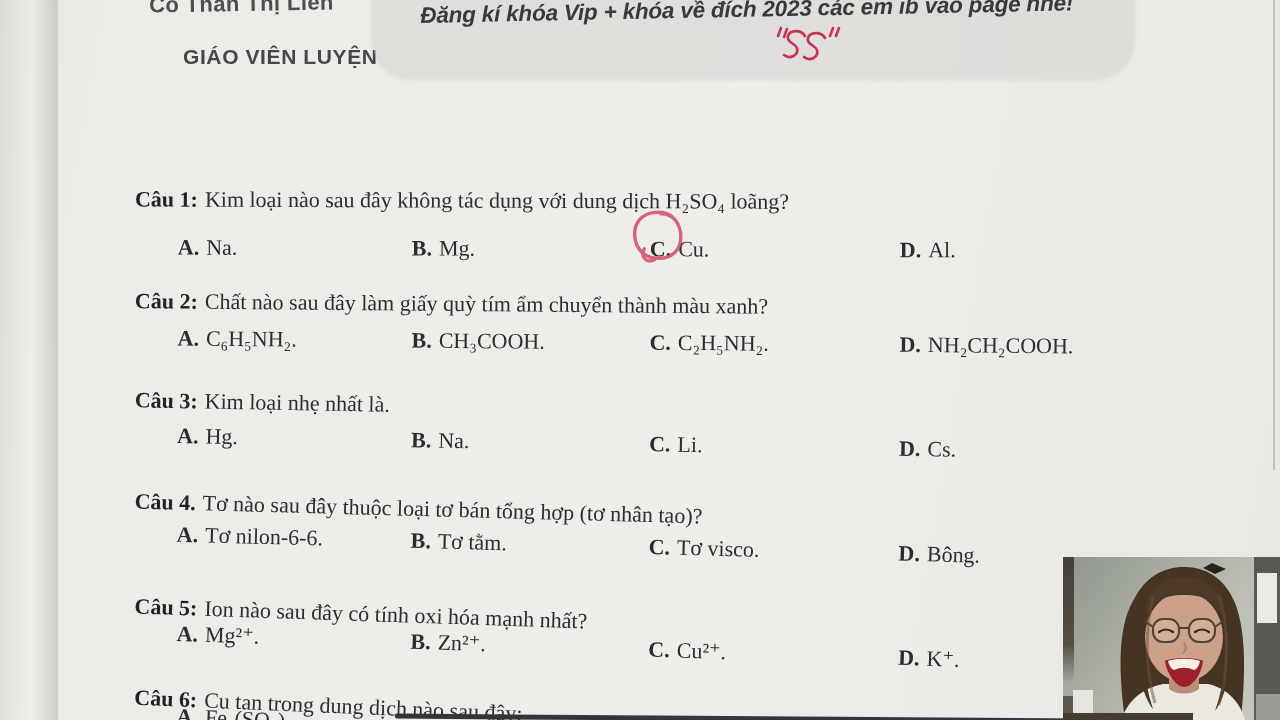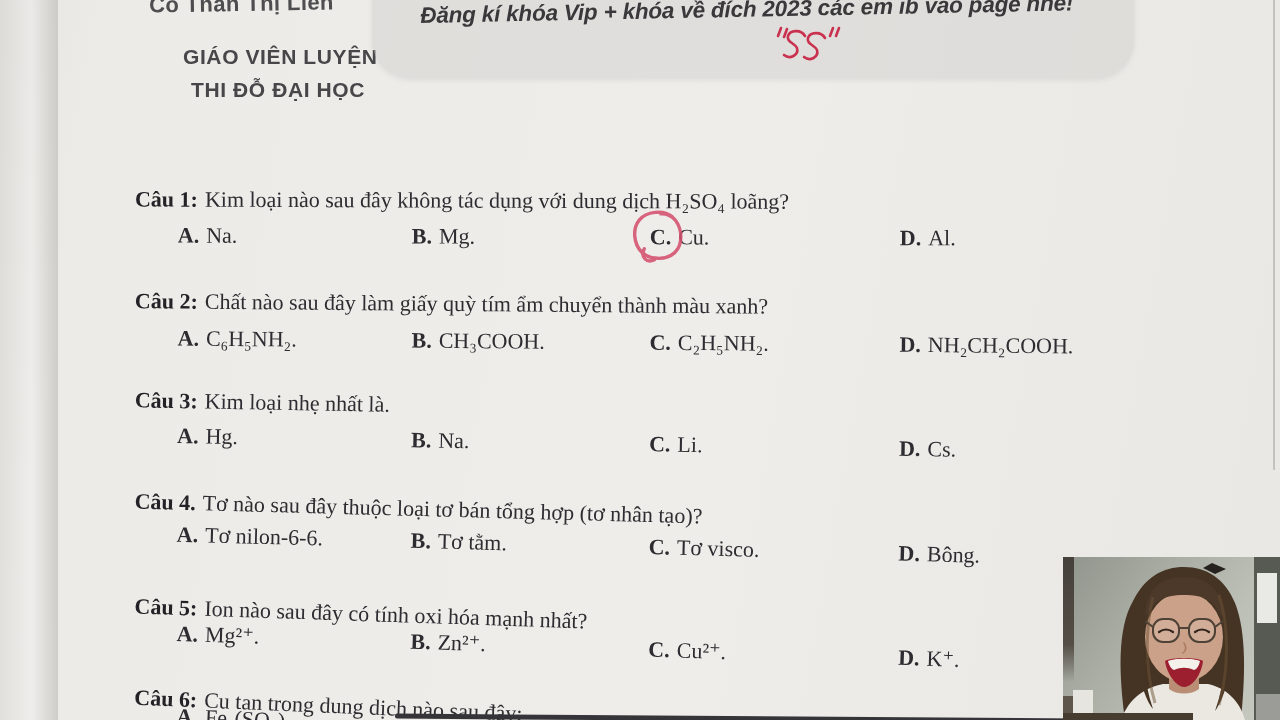--- a/index.html
+++ b/index.html
@@ -33,21 +33,21 @@
   .ss-note{position:absolute;left:768px;top:24px;}
 
   
   .q{position:absolute;left:0;width:1200px;height:80px;transform-origin:left top;
     font-family:"Liberation Serif","DejaVu Serif",serif;color:#2d2c30;font-size:22px;}
   .q-line{position:absolute;left:135px;top:0;white-space:nowrap;}
   .q-label{font-weight:700;color:#232226;margin-right:7px;}
   .opt{position:absolute;white-space:nowrap;}
   .opt-letter{font-weight:700;margin-right:7px;}
   .opt-a{left:178px;} .opt-b{left:412px;} .opt-c{left:650px;} .opt-d{left:900px;}
-  #q1{top:186px;transform:rotate(.2deg);}  #q1 .opt{top:36px;}
+  #q1{top:186px;transform:rotate(.2deg);}  #q1 .opt{top:48px;}
   #q2{top:287px;transform:rotate(.5deg);}  #q2 .opt{top:37px;}
   #q3{top:385px;transform:rotate(1deg);}   #q3 .opt{top:35px;}
   #q4{top:485px;transform:rotate(1.5deg);} #q4 .opt{top:32px;}
   #q5{top:589px;transform:rotate(1.9deg);} #q5 .opt{top:26px;}
   #q6{top:679px;transform:rotate(2.4deg);} #q6 .opt{top:17px;}
 
   .answer-circle{position:absolute;left:629px;top:207px;}
   .bottom-sliver{position:absolute;left:395px;top:716px;width:690px;height:5px;
     background:#353438;transform:rotate(.4deg);border-radius:2px;}
 
@@ -68,21 +68,20 @@
 </head>
 <body>
 
 <div class="stage">
   <div class="paper">
     <div class="paper-fold"></div>
     <div class="paper-edge-right"></div>
 
     <div class="teacher-name">Cô Thân Thị Liên</div>
     <div class="channel-line channel-line1">GIÁO VIÊN LUYỆN</div>
-    <div class="channel-line channel-line2">THI ĐỖ ĐẠI HỌC</div>
 
     <div class="promo-banner"></div>
     <div class="banner-text">Đăng kí khóa Vip + khóa về đích 2023 các em ib vào page nhé!</div>
 
     <svg class="ss-note" width="74" height="44" viewBox="0 0 74 44">
       <g stroke="#c9314f" stroke-width="2.6" fill="none" stroke-linecap="round">
         <path d="M10,12 L13,4"></path>
           <path d="M16,13 L19,5"></path>
         <path d="M37,12 C33,5 22,6 20,12 C18,18 27,19 29,24 C31,31 22,36 16,31"></path>
         <path d="M57,14 C53,7 42,8 40,14 C38,20 47,21 49,26 C51,33 42,38 36,33"></path>

